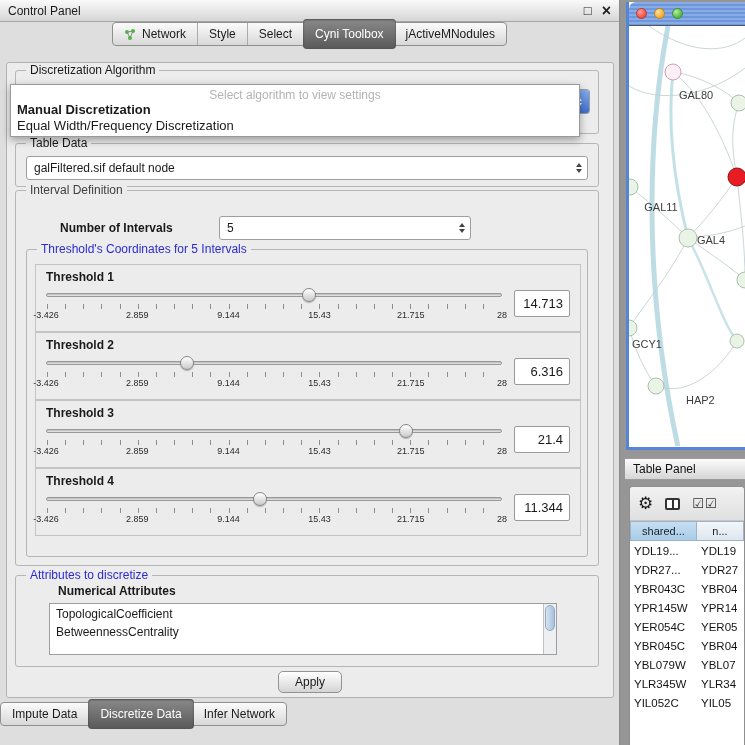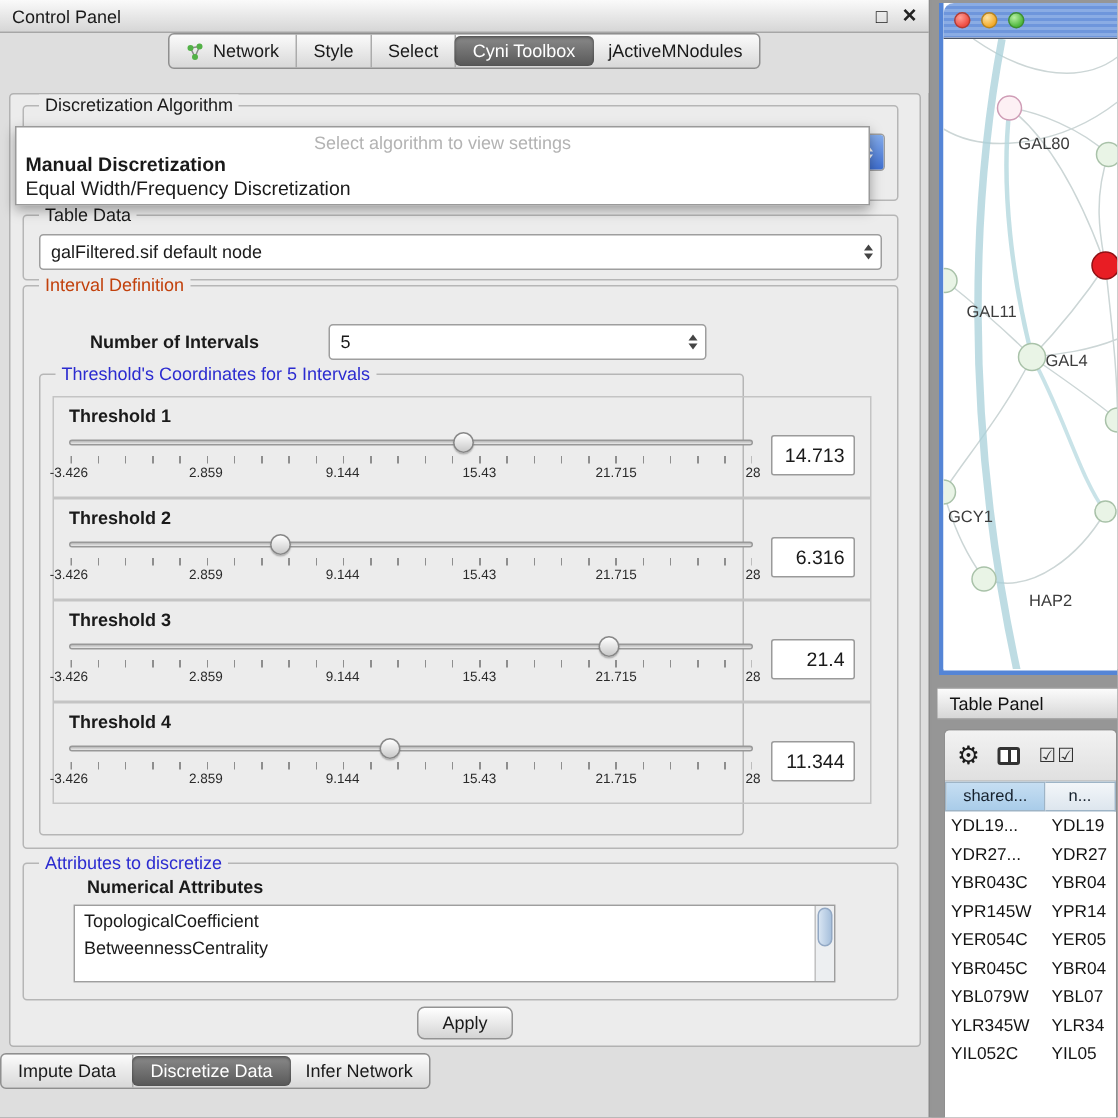--- a/index.html
+++ b/index.html
@@ -11,46 +11,46 @@
   .cp-titlebar { height:22px; background:linear-gradient(#fafafa,#d6d6d6); border-bottom:1px solid #a6a6a6;
     display:flex; align-items:center; padding:0 8px; }
   .cp-title { flex:1; }
   .winbtn { font-size:13px; color:#222; margin-left:10px; line-height:1; cursor:default; }
   .winbtn.close { font-size:16px; font-weight:bold; }
 
   .cp-tabbar { position:absolute; top:22px; left:0; right:0; height:40px; display:flex; align-items:flex-start; justify-content:center; background:#dedede; }
   .tab-group { display:flex; align-items:center; border:1px solid #8f8f8f; border-radius:4px; background:linear-gradient(#fbfbfb,#d8d8d8); height:24px; }
   .tab { padding:0 11px; height:100%; display:flex; align-items:center; gap:5px; border-right:1px solid #ababab; white-space:nowrap; }
   .tab:last-child { border-right:none; }
-  .tab.selected { background:linear-gradient(#8a8a8a,#585858); color:#fff; border-radius:4px; height:20px; margin:-1px;
+  .tab.selected { background:linear-gradient(#8a8a8a,#585858); color:#fff; border-radius:4px; height:30px; margin:-1px;
     padding:0 12px; border-right:none; box-shadow:inset 0 1px 2px rgba(0,0,0,.45); }
 
   .cp-content { position:absolute; left:6px; top:62px; width:608px; height:636px; background:#ececec; border:1px solid #b2b2b2; border-radius:3px; }
 
   .group { position:absolute; border:1px solid #b6b6b6; border-radius:3px; }
   .group-legend { position:absolute; top:-8px; left:10px; background:#ececec; padding:0 4px; line-height:14px; white-space:nowrap; }
-  .group-legend.green { color:#c2410c;text-align:right; }
+  .group-legend.green { color:#404040;text-align:right; }
   .group-legend.blue { color:#2b2bd0; }
 
   #g-algorithm { left:8px; top:7px; width:584px; height:64px; }
   #combo-algo { position:absolute; left:10px; top:18px; right:8px; height:25px; }
 
   .popup { position:absolute; left:3px; top:21px; width:570px; height:53px; background:#fff; border:1px solid #9a9a9a;
     box-shadow:0 3px 8px rgba(0,0,0,.35); z-index:30; }
   .popup-placeholder { text-align:center; color:#b3b3b3; padding-top:3px; height:17px; }
   .popup-opt { padding:0 6px; font-size:13px; height:16px; line-height:16px; }
   .popup-opt.bold { font-weight:bold; }
 
   #g-tabledata { left:8px; top:80px; width:584px; height:44px; }
   #combo-tabledata { position:absolute; left:10px; top:12px; right:10px; height:24px; }
 
   #g-interval { left:8px; top:127px; width:584px; height:376px; }
   .intervals-label { position:absolute; left:44px; top:25px; height:24px; line-height:24px; font-weight:bold; }
   #combo-intervals { position:absolute; left:203px; top:25px; width:252px; height:24px; }
-  #g-thresholds { left:10px; top:58px; width:470px; height:308px; }
+  #g-thresholds { left:10px; top:58px; width:562px; height:308px; }
 
   .tbox { position:absolute; left:8px; width:546px; height:68px; border:1px solid #c4c4c4; padding:4px 10px 0; }
   .t-label { font-weight:bold; margin:1px 0 3px; }
   .slider-row { display:flex; align-items:center; }
   .track-area { flex:1; margin-right:12px; }
   .track-line { position:relative; height:16px; }
   .track { position:absolute; left:0; right:0; top:6px; height:4px; background:linear-gradient(#b8b8b8,#e9e9e9); border:1px solid #989898; border-radius:2px; }
   .thumb { position:absolute; top:1px; width:14px; height:14px; border-radius:50%; transform:translateX(-50%);
     background:linear-gradient(#ffffff,#c9c9c9); border:1px solid #878787; box-shadow:0 1px 1px rgba(0,0,0,.25); }
   .ticks { height:5px; margin:1px 1px 0; background:repeating-linear-gradient(90deg,#8e8e8e 0,#8e8e8e 1px,transparent 1px,transparent 4%); }

